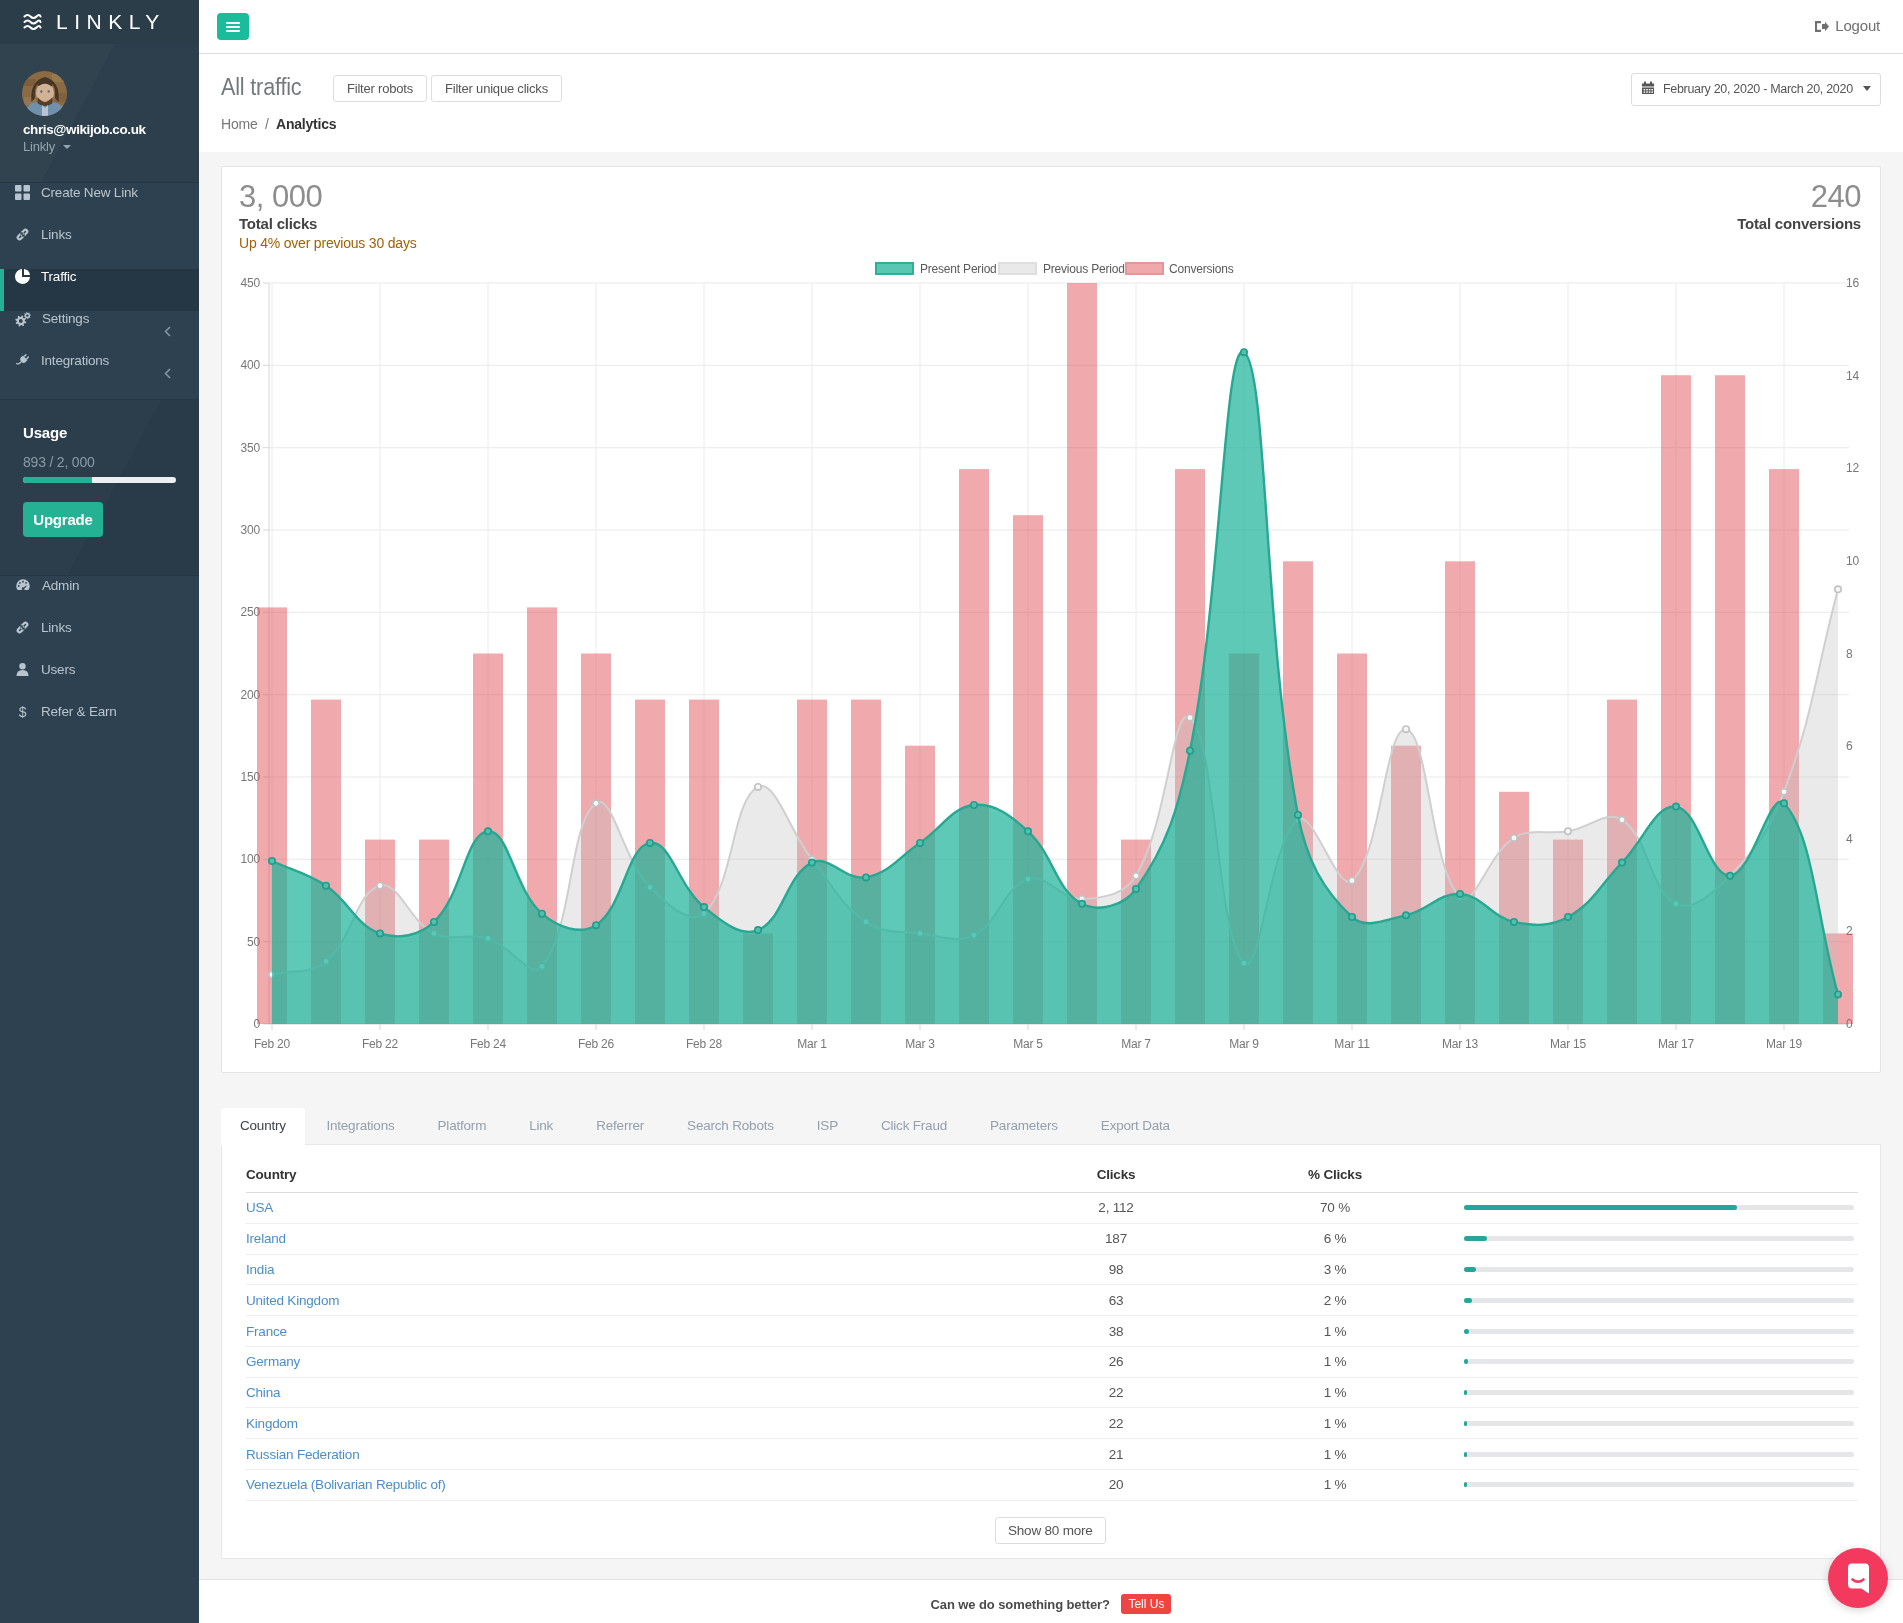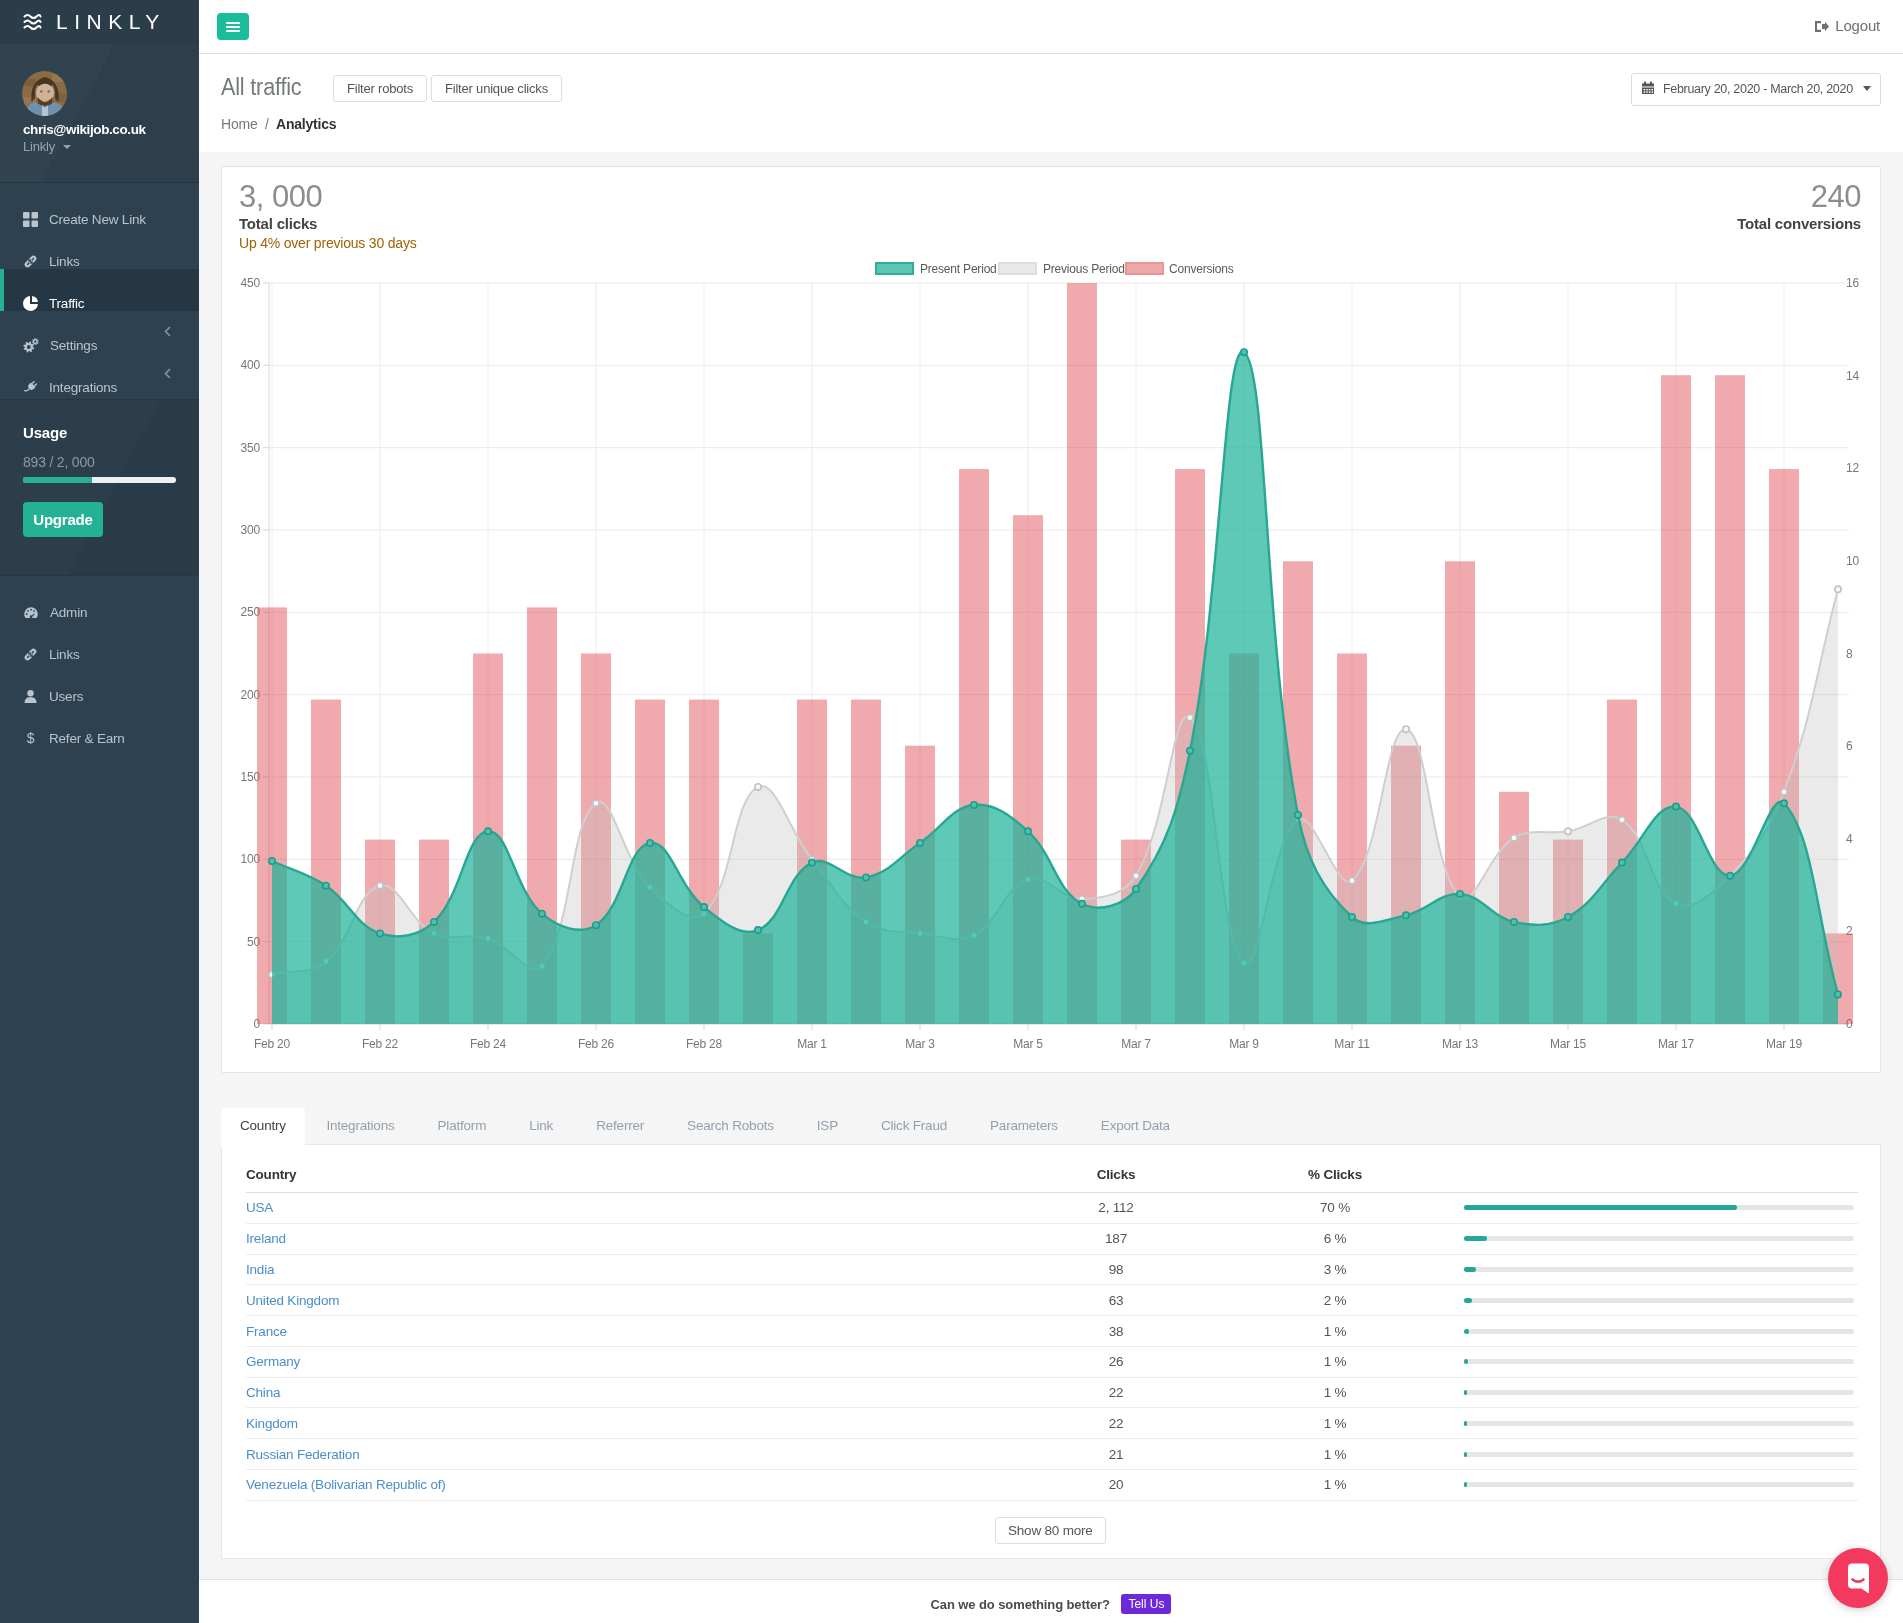--- a/index.html
+++ b/index.html
@@ -8,21 +8,21 @@
 
 .sidebar { position:absolute; left:0; top:0; width:199px; height:1623px; background:#2e4150; z-index:5; }
 .logo { height:44px; background:#2c3d4a; display:flex; align-items:center; padding-left:18px; }
 .logo .word { color:#fff; font-size:21px; font-weight:400; letter-spacing:6.5px; margin-left:14px; }
 .userblk { position:relative; height:138px; background:linear-gradient(118deg,#31434f 0%,#31434f 42%,#2d3f4c 42%,#2d3f4c 100%),#30424e; }
 .avatar { position:absolute; left:22px; top:27px; width:45px; height:45px; border-radius:50%; overflow:hidden; }
 .uemail { position:absolute; left:23px; top:78px; color:#fff; font-size:13.5px; font-weight:bold; letter-spacing:-0.4px; }
 .uorg { position:absolute; left:23px; top:95px; color:#94a5b1; font-size:13px; }
 .uorg .car { display:inline-block; width:0; height:0; border-left:4px solid transparent; border-right:4px solid transparent; border-top:4px solid #94a5b1; margin-left:5px; vertical-align:2px; }
 .navgrp { border-top:1px solid #253745; }
-.nav-item { position:relative; height:42px; display:flex; align-items:flex-end; padding-left:23px; color:#b9c5ce; font-size:13.5px; letter-spacing:-0.2px; }
+.nav-item { position:relative; height:42px; display:flex; align-items:flex-start; padding-left:15px; color:#b9c5ce; font-size:13.5px; letter-spacing:-0.2px; }
 .nav-item svg { margin-right:11px; flex:none; }
 .nav-item.active { background:#253744; color:#fff; }
 .nav-item.active:before { content:""; position:absolute; left:0; top:0; bottom:0; width:4px; background:#25b194; }
 .nav-item .chev { position:absolute; right:17px; top:14px; }
 .usage { position:relative; height:176px; background:linear-gradient(118deg,#2c3e4b 0%,#2c3e4b 55%,#293b48 55%,#293b48 100%),#2b3d4a; border-top:1px solid #253745; }
 .usage h4 { color:#fff; font-size:15px; font-weight:bold; position:absolute; left:23px; top:24px; }
 .usage .cnt { color:#8a9aa6; font-size:14px; position:absolute; left:23px; top:54px; }
 .pbar { position:absolute; left:23px; top:77px; width:153px; height:6px; border-radius:3px; background:#edf0f2; }
 .pbar .fill { width:45%; height:6px; border-radius:3px 0 0 3px; background:#25b194; }
 .upg { position:absolute; left:23px; top:102px; width:80px; height:35px; background:#25b194; border-radius:4px; color:#fff; font-size:15px; font-weight:bold; text-align:center; line-height:35px; }
@@ -67,21 +67,21 @@
 table.ctable tr:last-child td { border-bottom:1px solid #eee; }
 table.ctable td.cc, table.ctable th.cc { text-align:center; }
 a.cl { color:#4b8ec9; text-decoration:none; }
 .bar-bg { width:390px; height:5px; background:#e4e6e8; border-radius:3px; position:relative; }
 .bar-fill { position:absolute; left:0; top:0; height:5px; background:#26a69a; border-radius:3px; }
 .showmore { position:absolute; left:773px; top:372px; border:1px solid #ddd; border-radius:3px; background:#fff; color:#555; font-size:13.5px; padding:5px 12px; }
 
 
 .footer { position:absolute; left:199px; top:1579px; width:1704px; height:44px; background:#fff; border-top:1px solid #e2e2e2; text-align:center; }
 .footer .inner { margin-top:14px; font-size:13px; color:#4a4a4a; font-weight:bold; letter-spacing:-0.1px; }
-.tellus { display:inline-block; background:#6d28d9; color:#fff; font-size:12px; font-weight:normal; border-radius:3px; padding:3px 7px; margin-left:8px; vertical-align:1px; letter-spacing:0; }
+.tellus { display:inline-block; background:#ef4444; color:#fff; font-size:12px; font-weight:normal; border-radius:3px; padding:3px 7px; margin-left:8px; vertical-align:1px; letter-spacing:0; }
 .chatbub { position:absolute; left:1828px; top:1548px; width:60px; height:60px; border-radius:50%; background:#f4395f; z-index:10; box-shadow:0 2px 8px rgba(0,0,0,0.18); }
 </style>
 </head>
 <body>
 
 <div class="sidebar">
   <div class="logo">
     <svg width="19" height="20" viewBox="0 0 19 20" style="margin-left:5px;">
       <path d="M1.5 4.5 q3 -3 6 0 t6 0 t4 0" fill="none" stroke="#fff" stroke-width="2.1" stroke-linecap="round"></path>
       <path d="M1.5 10 q3 -3 6 0 t6 0 t4 0" fill="none" stroke="#fff" stroke-width="2.1" stroke-linecap="round"></path>

